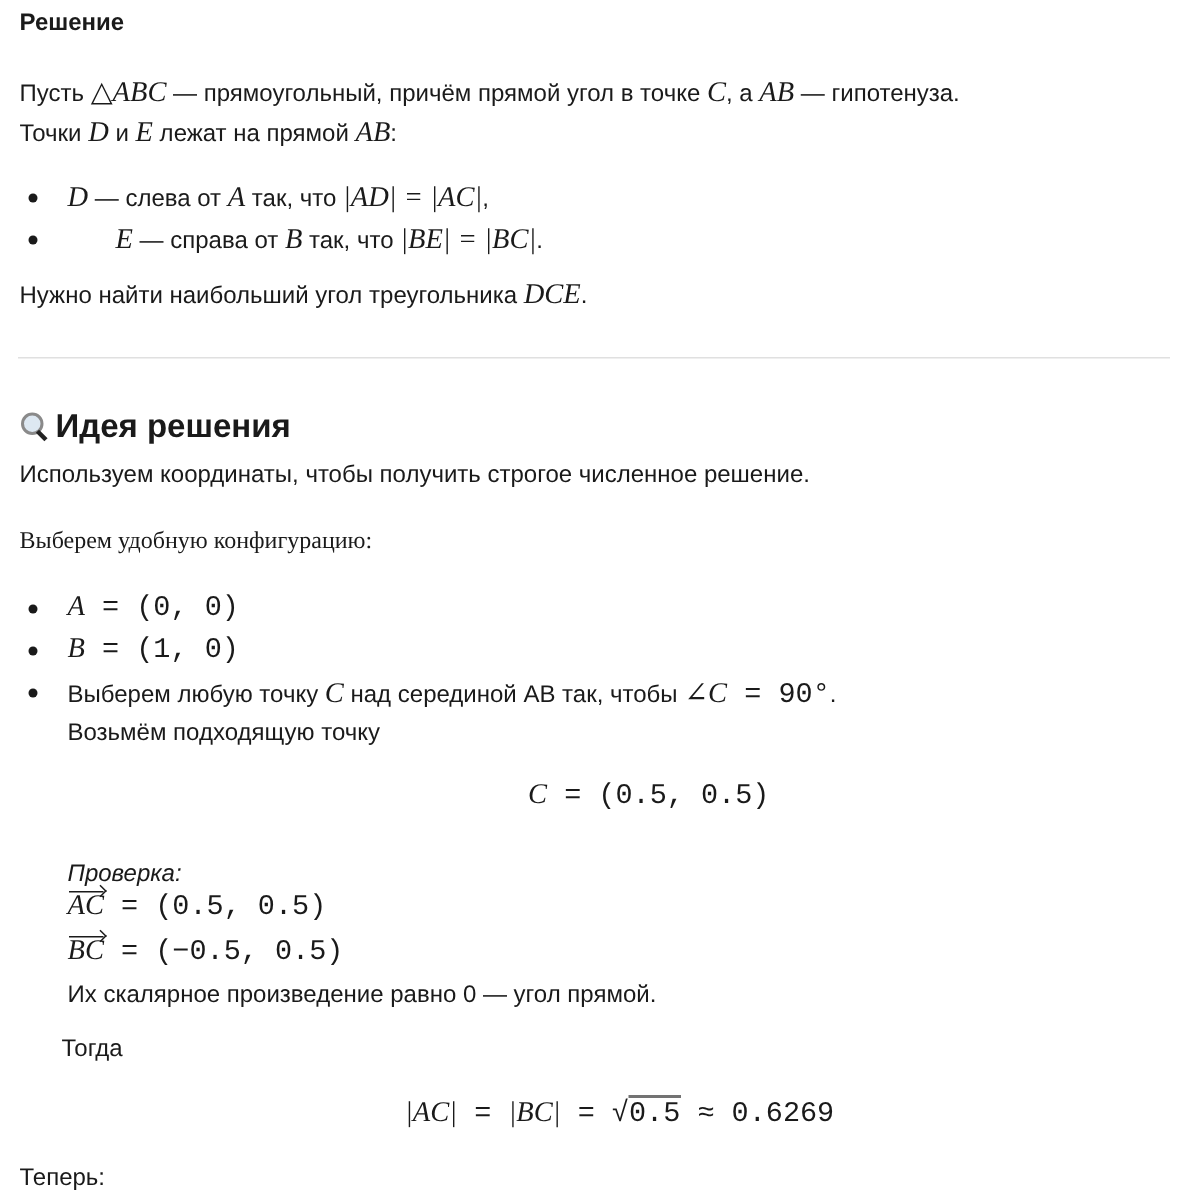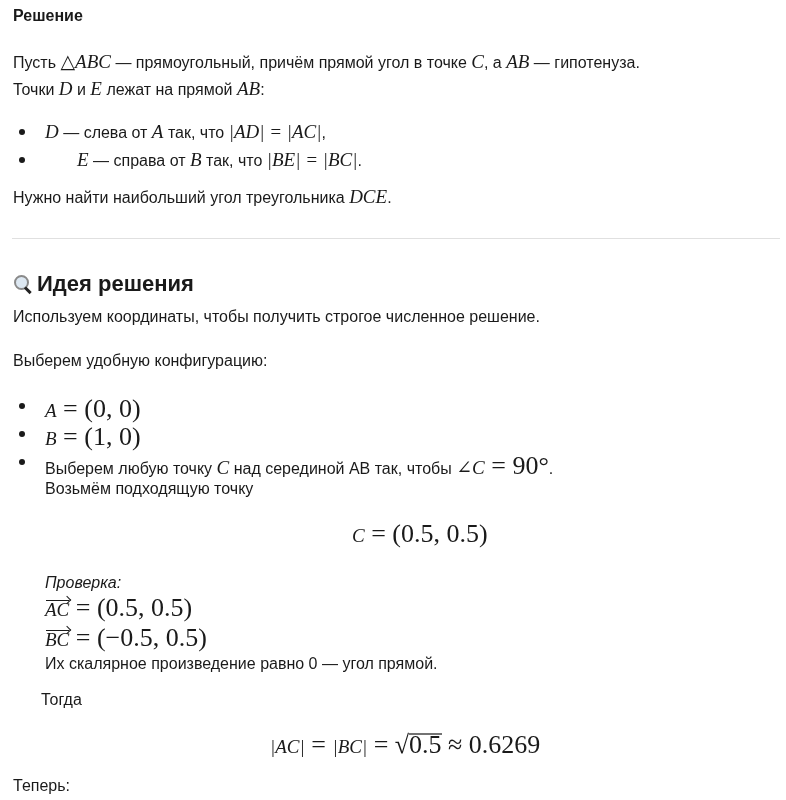--- a/index.html
+++ b/index.html
@@ -3,21 +3,21 @@
 <meta charset="utf-8">
 <style>
   html, body { margin: 0; padding: 0; background: #ffffff; }
   body {
     width: 786px; height: 800px; overflow: hidden; position: relative;
     font-family: "Liberation Sans", "DejaVu Sans", sans-serif;
     color: #1a1a1a; font-size: 16px;
   }
   .abs { position: absolute; white-space: nowrap; }
   .m { font-family: "Liberation Serif", "DejaVu Serif", serif; font-style: italic; font-size: 19px; }
-  .r { font-family: Liberation Serif, serif; font-style: normal; font-size: 26px; }
+  .r { font-family: Liberation Mono, monospace; font-style: normal; font-size: 19px; }
   .h { font-weight: bold; }
   .bullet { position: absolute; left: 19px; width: 6px; height: 6px; border-radius: 50%; background: #1a1a1a; }
   .divider { position: absolute; left: 12px; width: 768px; height: 1px; background: #e0e0e0; top: 238px; }
   .vec { position: relative; display: inline-block; text-align: right; }
   .vec::before {
     content: ""; position: absolute; left: 1px; right: 0; top: 1px; height: 1px; background: #1a1a1a;
   }
   .vec::after {
     content: ""; position: absolute; right: -1px; top: -2px; width: 5px; height: 5px;
     border-top: 1px solid #1a1a1a; border-right: 1px solid #1a1a1a; transform: rotate(45deg);
@@ -54,21 +54,21 @@
   <span>Нужно найти наибольший угол треугольника </span><span class="m">DCE</span><span>.</span>
 </div>
 
 <div class="divider"></div>
 
 <div class="abs h" style="left:13px; top:271px; font-size:22px;">
   <span class="icon-mag"><span class="lens"></span><span class="handle"></span></span><span>Идея решения</span>
 </div>
 
 <div class="abs" style="left:13px; top:308px;">Используем координаты, чтобы получить строгое численное решение.</div>
-<div class="abs" style="left:13px; top:352px;">Выберем удобную конфигурацию:</div>
+<div class="abs" style="left:13px; top:352px;font-family:Liberation Serif, serif;">Выберем удобную конфигурацию:</div>
 
 <span class="bullet" style="top:403px;"></span>
 <div class="abs" style="left:45px; top:394px;">
   <span class="m">A</span><span class="r"> = (0, 0)</span>
 </div>
 
 <span class="bullet" style="top:431px;"></span>
 <div class="abs" style="left:45px; top:422px;">
   <span class="m">B</span><span class="r"> = (1, 0)</span>
 </div>

